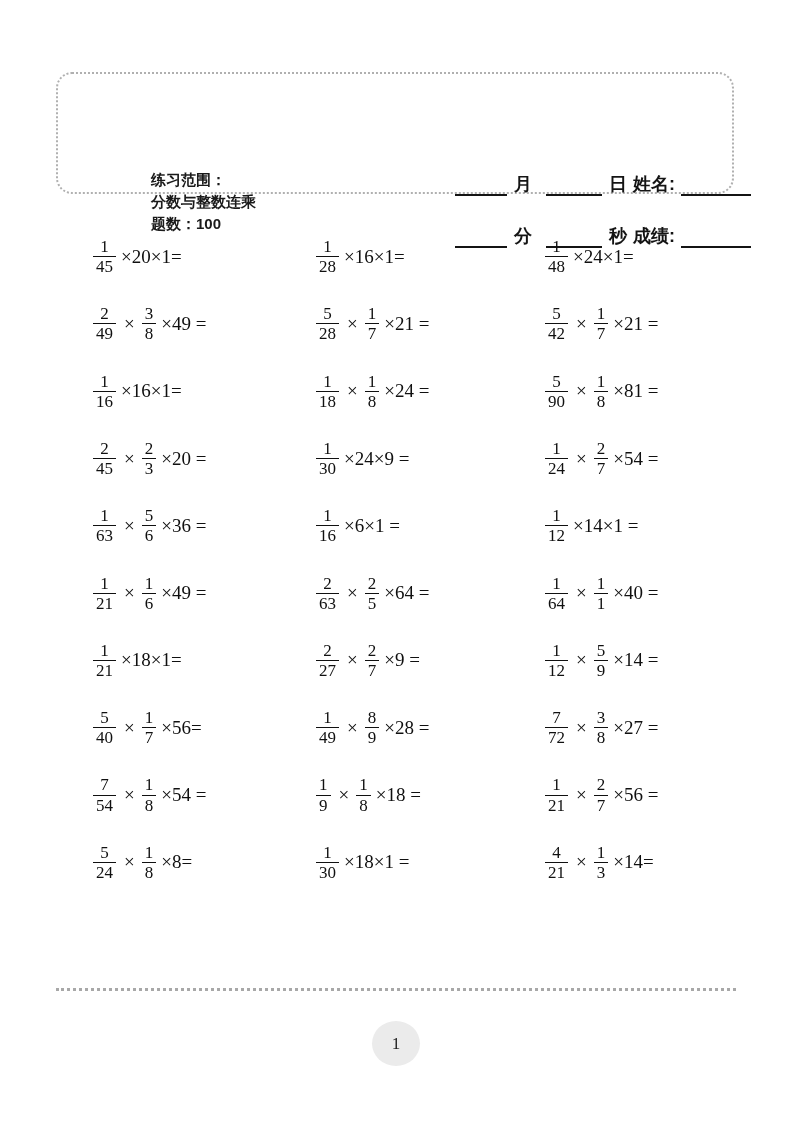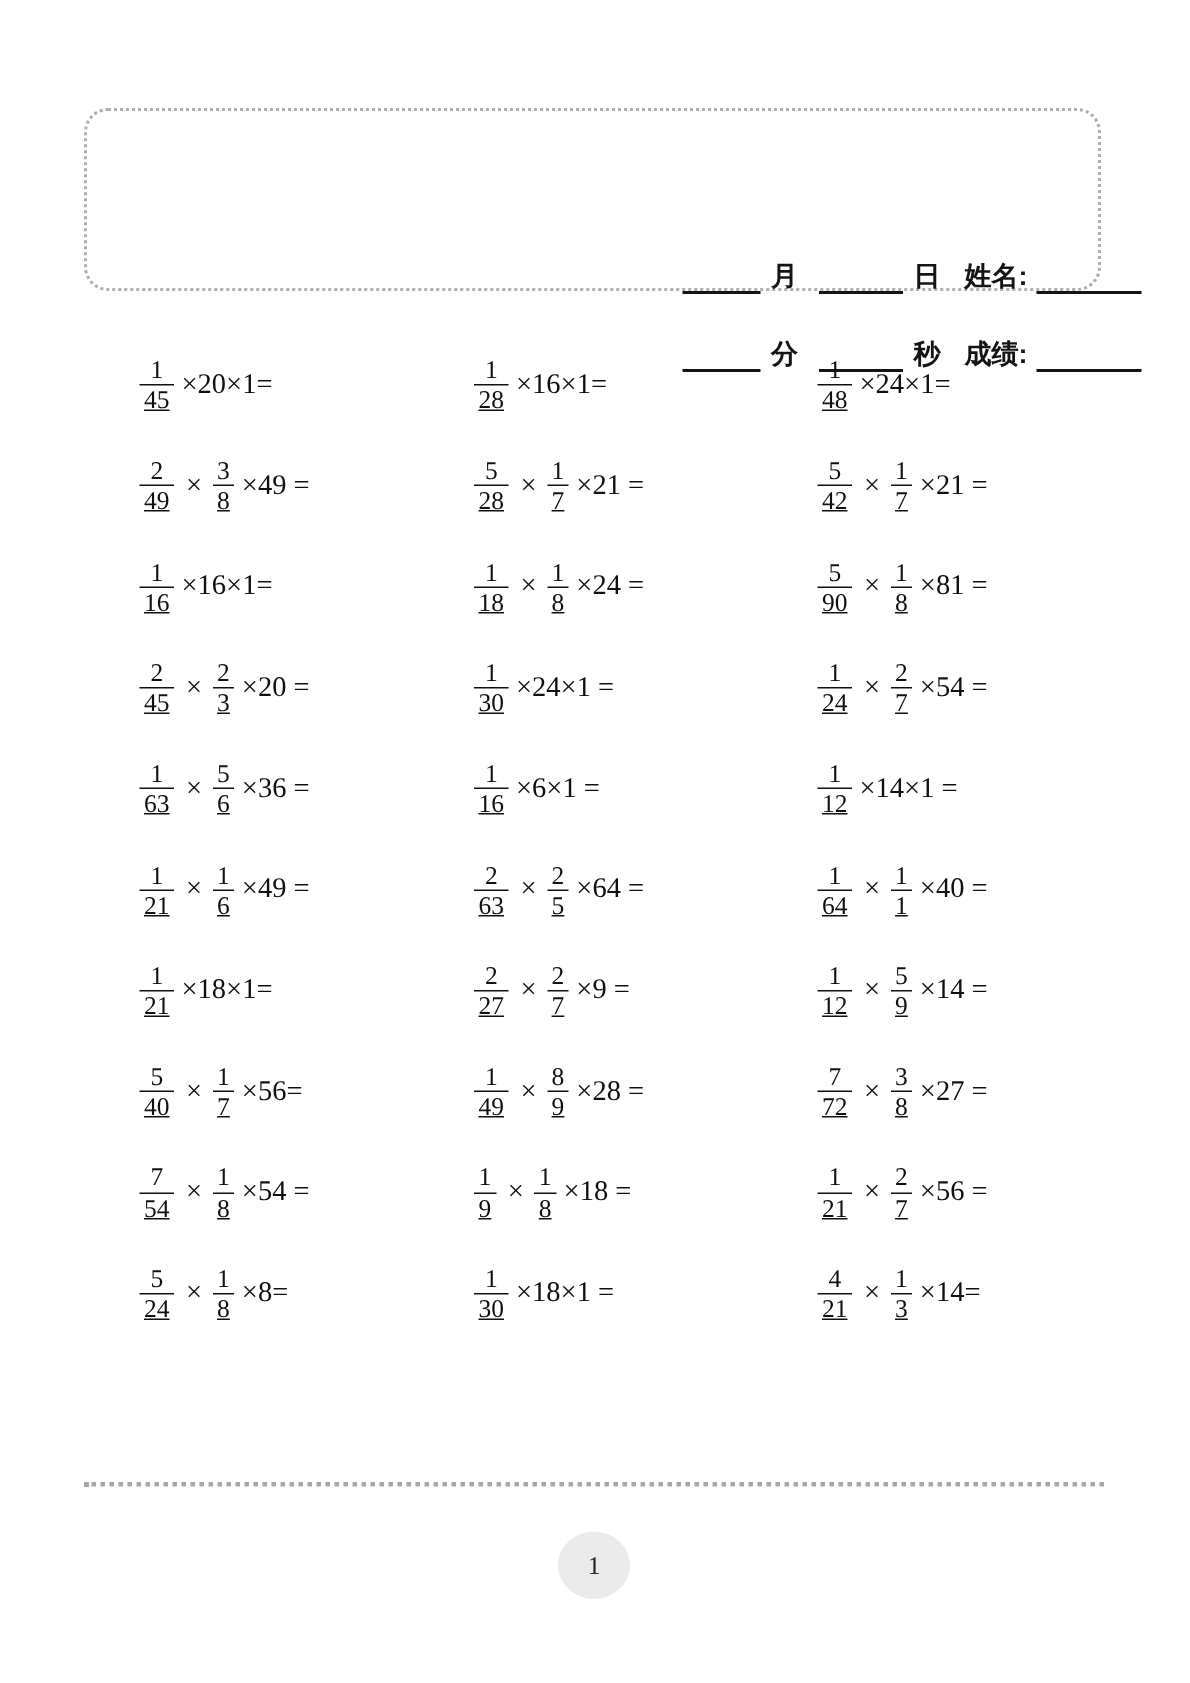--- a/index.html
+++ b/index.html
@@ -35,21 +35,21 @@
   .fill-row1 { top:98px; }
   .fill-row2 { top:150px; }
   .blank {
     display:inline-block;
     border-bottom:2px solid #141414;
     height:20px;
   }
   .blank.b-short { width:52px; margin-right:7px; }
   .blank.b-mid   { width:56px; margin:0 7px 0 14px; }
   .blank.b-end   { width:70px; margin-left:6px; }
-  .lbl-gap { margin-left:16px; }
+  .lbl-gap { margin-left:6px; }
 
   
   .grid {
     position:absolute; left:93px; top:223px;
     width:660px;
     display:grid;
     grid-template-columns:223px 229px auto;
     grid-auto-rows:67.3px;
   }
   .prob {
@@ -57,21 +57,21 @@
     font-family:"Liberation Serif", serif;
     font-size:19px; color:#101010;
     white-space:nowrap;
   }
   .frac {
     display:inline-flex; flex-direction:column;
     text-align:center;
     font-size:17px; line-height:1.12;
     margin-right:5px;
   }
-  .frac .den { border-top:1.5px solid #101010;text-decoration:underline; }
+  .frac .den { border-top:1.5px solid #101010; }
   .frac .num, .frac .den { padding:0 3px; }
   .times { margin:0 7px 0 3px; }
 
   
   .footer-divider {
     position:absolute; left:56px; top:988px;
     width:680px; height:0;
     border-top:3px dotted #a8a8a8;
   }
   .page-badge {
@@ -83,20 +83,25 @@
     font-family:"Liberation Serif", serif;
     font-size:17px; color:#222;
   }
 </style>
 </head>
 <body>
 
 <div class="page">
 
   <div class="header-box">
+    <div class="scope-block">
+      <div>练习范围：</div>
+      <div>分数与整数连乘</div>
+      <div>题数：100</div>
+    </div>
 
     <div class="fill-line fill-row1">
       <span class="blank b-short"></span>
       <span>月</span>
       <span class="blank b-mid"></span>
       <span>日</span>
       <span class="lbl-gap">姓名:</span>
       <span class="blank b-end"></span>
     </div>
 
@@ -209,21 +214,21 @@
           <span class="num">2</span>
           <span class="den">3</span>
         </span>
         <span class="tail">×20 =</span>
       </div>
       <div class="prob">
         <span class="frac">
           <span class="num">1</span>
           <span class="den">30</span>
         </span>
-        <span class="tail">×24×1 =</span>
+        <span class="tail">×24×9 =</span>
       </div>
       <div class="prob">
         <span class="frac">
           <span class="num">1</span>
           <span class="den">24</span>
         </span>
         <span class="times">×</span>
         <span class="frac">
           <span class="num">2</span>
           <span class="den">7</span>

